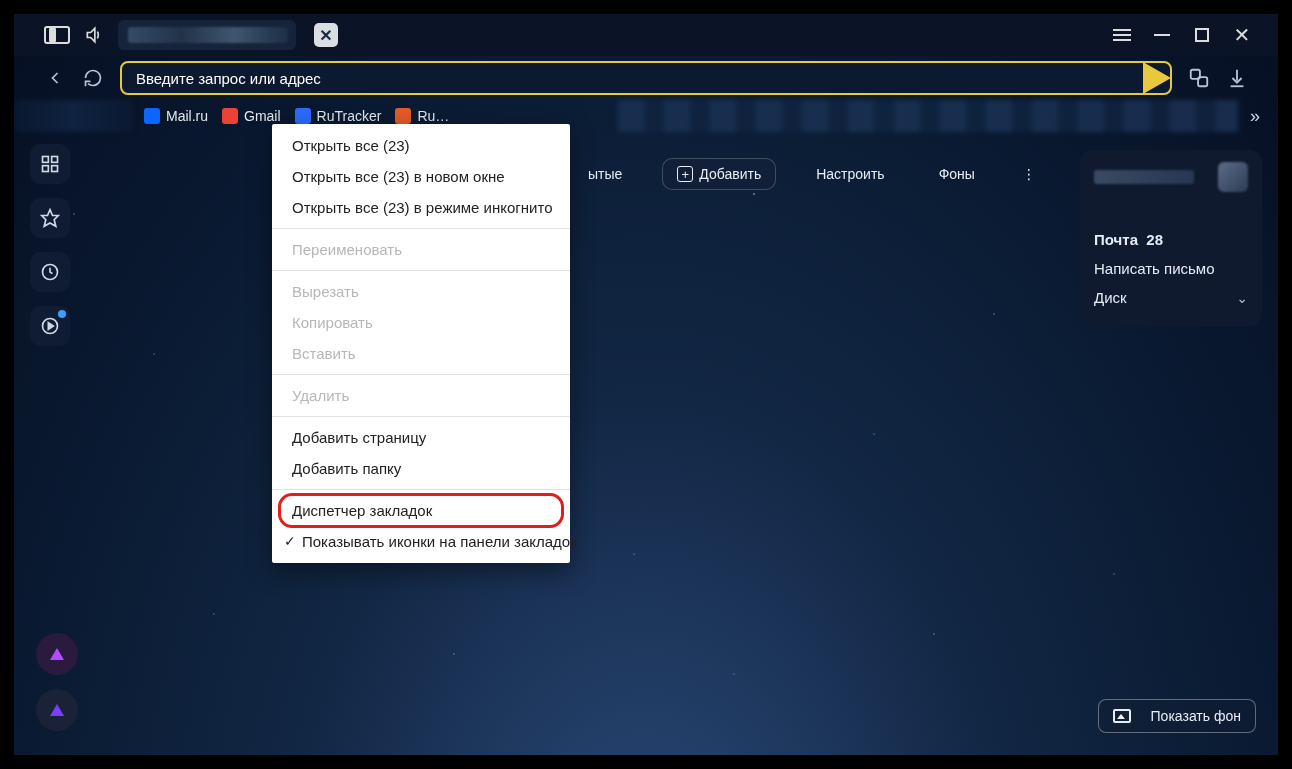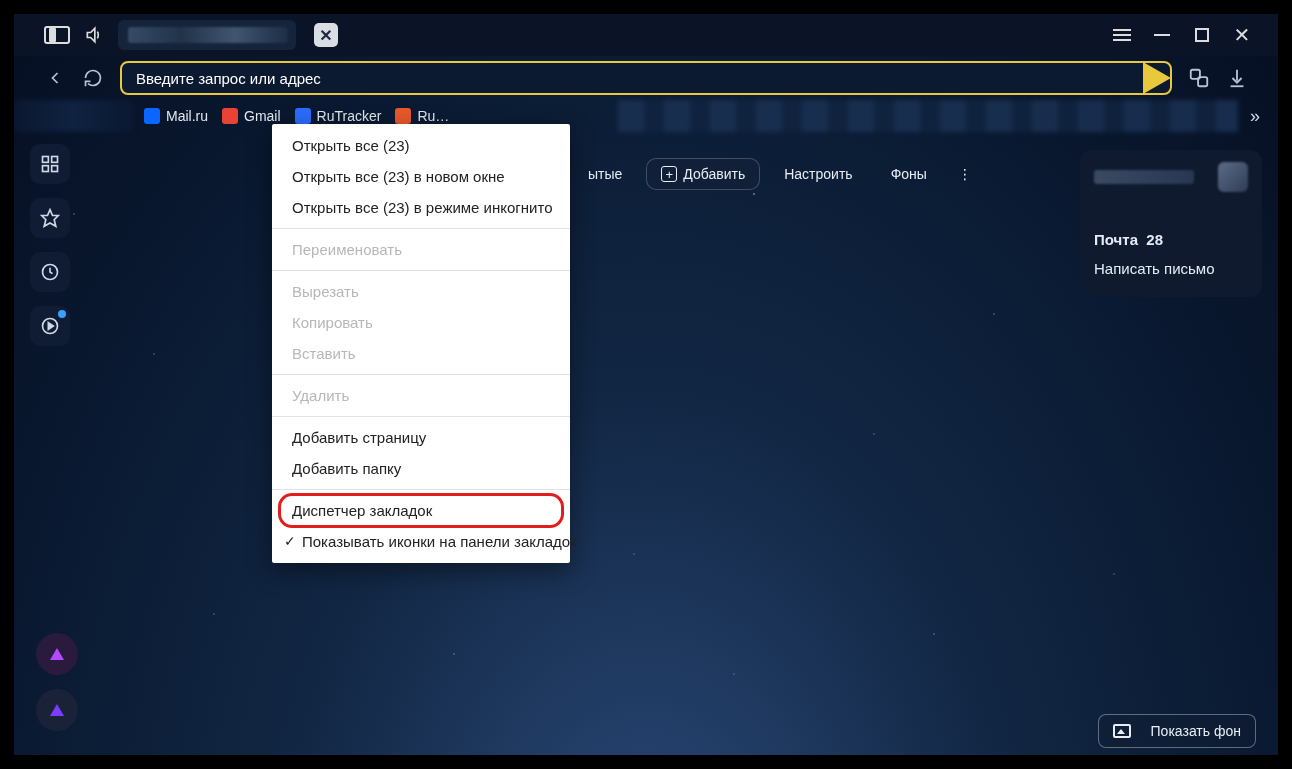--- a/index.html
+++ b/index.html
@@ -58,21 +58,21 @@
   .bm-chev { position:absolute; right: 18px; color:#d0d7e5; font-size:18px; }
 
   
   .side-rail { position: absolute; left: 16px; top: 130px; display: flex; flex-direction: column; gap: 14px; }
   .rail-btn { width: 40px; height: 40px; background: #0f1c33; border-radius: 10px; display: flex; align-items: center; justify-content: center; color: #d0d7e5; }
   .rail-btn svg { width: 20px; height: 20px; }
   .rail-dot { position: relative; }
   .rail-dot::after { content:""; position:absolute; right:4px; top:4px; width:8px; height:8px; background:#3aa0ff; border-radius:50%; }
 
   
-  .chips { position: absolute; left: 560px; top: 144px; display: flex; align-items: center; gap: 10px; }
+  .chips { position: absolute; left: 560px; top: 144px; display: flex; align-items: center; gap: 26px; }
   .chip { height: 32px; padding: 0 14px; border-radius: 10px; display: flex; align-items: center; color: #e9edf5; font-size: 14px; border: 1px solid rgba(255,255,255,.2); background: rgba(20,34,56,.6); gap:6px; }
   .chip.plain { border: none; background: none; }
   .dots3 { width: 28px; justify-content: center; }
 
   
   .user-panel { position: absolute; right: 16px; top: 136px; width: 182px; background: #101a2e; border-radius: 12px; padding: 12px 14px 14px; color: #e6ecf6; font-size: 15px; }
   .up-top { display: flex; justify-content: space-between; align-items: center; margin-bottom: 10px; }
   .up-name { width: 100px; height: 14px; border-radius: 3px; background: linear-gradient(90deg,#3b4a63,#283752); filter: blur(.8px); }
   .up-ava { width: 30px; height: 30px; border-radius: 6px; background: linear-gradient(135deg,#5b6c87,#2e3d55); filter: blur(1px); }
   .up-row { display: flex; justify-content: space-between; align-items: center; padding: 6px 0; }
@@ -90,21 +90,21 @@
   .highlight { position: absolute; left: 6px; right: 6px; top: -2px; bottom: -2px; border: 3px solid #e21d1d; border-radius: 14px; pointer-events: none; }
 
   
   .bubbles { position: absolute; left: 22px; bottom: 24px; display: flex; flex-direction: column; gap: 14px; }
   .bubble { width: 42px; height: 42px; border-radius: 50%; display: flex; align-items: center; justify-content: center; }
   .bubble.a { background: #2a1a3e; }
   .bubble.b { background: #1a2238; }
   .tri { width: 0; height: 0; border-left: 7px solid transparent; border-right: 7px solid transparent; border-bottom: 12px solid; }
 
   
-  .show-bg { position: absolute; right: 22px; bottom: 7px; height: 34px; padding: 0 14px; border: 1px solid rgba(255,255,255,.35); border-radius: 8px; display: flex; align-items: center; gap: 20px; color: #e9edf5; font-size: 14px; background: rgba(18,30,50,.4); }
+  .show-bg { position: absolute; right: 22px; bottom: 22px; height: 34px; padding: 0 14px; border: 1px solid rgba(255,255,255,.35); border-radius: 8px; display: flex; align-items: center; gap: 20px; color: #e9edf5; font-size: 14px; background: rgba(18,30,50,.4); }
   .pic-ico { width: 18px; height: 14px; border: 2px solid #e9edf5; border-radius: 2px; position: relative; }
   .pic-ico::after { content:""; position:absolute; left:2px; bottom:2px; width:0; height:0; border-left:4px solid transparent; border-right:4px solid transparent; border-bottom:5px solid #e9edf5; }
 </style>
 </head>
 <body>
 
 <div class="frame">
   <div class="stars"></div>
 
   <div class="titlebar">
@@ -238,20 +238,24 @@
     <div class="up-top">
       <div class="up-name"></div>
       <div class="up-ava"></div>
     </div>
     <div class="up-row b">
       <span><span>Почта</span>&nbsp;&nbsp;<span>28</span></span>
     </div>
     <div class="up-row">
         <span>Написать письмо</span>
       </div>
+    <div class="up-row">
+        <span>Диск</span>
+        <span class="chev">⌄</span>
+      </div>
   </div>
 
   <div class="ctx">
     <div class="ctx-item">Открыть все (23)</div>
     <div class="ctx-item">Открыть все (23) в новом окне</div>
     <div class="ctx-item">Открыть все (23) в режиме инкогнито</div>
     <div class="ctx-sep"></div>
     <div class="ctx-item disabled">Переименовать</div>
     <div class="ctx-sep"></div>
     <div class="ctx-item disabled">Вырезать</div>

